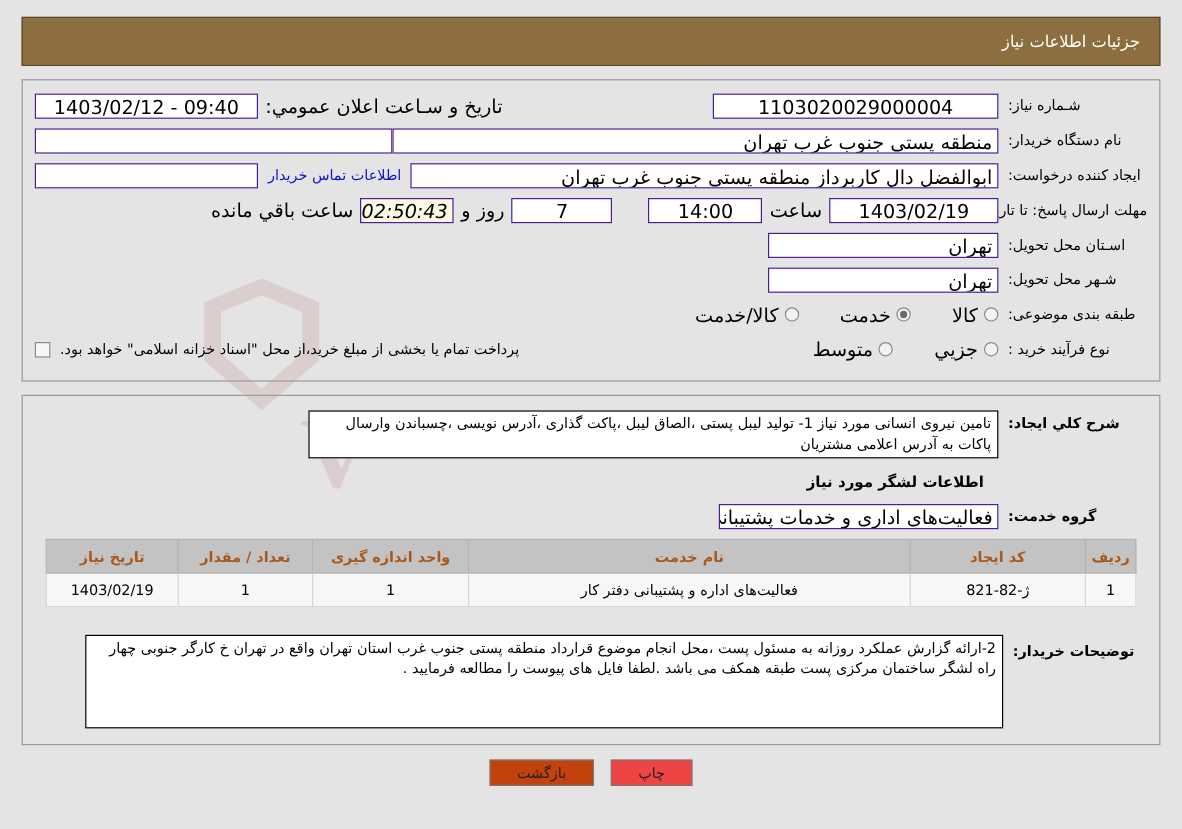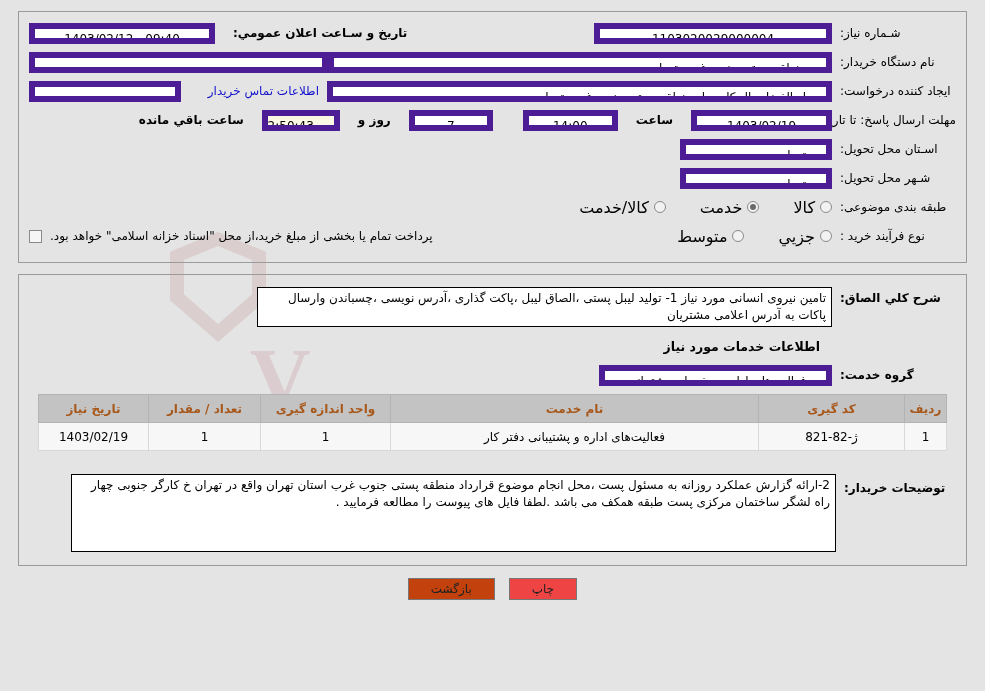--- a/index.html
+++ b/index.html
@@ -84,50 +84,49 @@
   .lbl{
     width:124px;
     text-align:left;
     padding-left:8px;
     font-size:12px;
     white-space:nowrap;
     flex:none;
     box-sizing:border-box;
   }
   .fld{
-    border:6px solid #4c1d95;
+    border:1px solid #4c1d95;
     background:#fff;
     height:21px;
     line-height:21px;
-    padding:0 20px;
-    font-size:12px;
+    padding:0 4px;
+    font-size:16px;
     box-sizing:border-box;
     overflow:hidden;
     white-space:nowrap;
     text-align:right;
   }
   .fld.center{text-align:center;}
   .fld.cream{background:#fbf8e3;}
   .midlbl{
-    font-size:12px;white-space:nowrap;
-    padding:0 18px;
-    font-weight:bold;
+    font-size:16px;white-space:nowrap;
+    padding:0 6px;
   }
   .link{color:#1212cc;font-size:12px;white-space:nowrap;padding:0 8px;}
 
   
   .w-need{width:238px;}
   .w-org{width:518px;}
   .w-creator{width:505px;}
   .w-date{width:141px;}
   .w-time{width:95px;}
   .w-days{width:84px;}
-  .w-count{width:78px;}
+  .w-count{width:78px;font-style:italic;}
   .w-ann{width:186px;}
-  .w-prov{width:152px;}
+  .w-prov{width:192px;}
   .w-empty{width:306px;}
 
   
   .radio{
     display:inline-block;
     width:12px;height:12px;border-radius:50%;
     border:1px solid #8a8a8a;
     background:#f2f2f2;
     vertical-align:middle;
     position:relative;
@@ -208,20 +207,23 @@
 </head>
 <body>
 
 <div class="watermark">
   <div class="wm-shield"></div>
   <div class="wm-v">V</div>
 </div>
 
 <div class="page">
 
+  <div class="titlebar">
+    <span>جزئیات اطلاعات نیاز</span>
+  </div>
 
   <div class="panel">
 
     <div class="frow">
       <span class="lbl">شـماره نیاز:</span>
       <span class="fld center w-need">1103020029000004</span>
       <span style="flex:1"></span>
       <span class="midlbl">تاریخ و سـاعت اعلان عمومي:</span>
       <span class="fld center w-ann">09:40 - 1403/02/12</span>
     </div>
@@ -297,44 +299,44 @@
       <span class="note">پرداخت تمام یا بخشی از مبلغ خرید،از محل "اسناد خزانه اسلامی" خواهد بود.</span>
       <span style="width:8px"></span>
       <span class="chk"></span>
     </div>
 
   </div>
 
   <div class="panel flat" style="padding-top:12px;">
 
     <div class="frow" style="align-items:flex-start;">
-      <span class="lbl" style="padding-top:4px;font-weight:bold;">شرح کلي الصاق:</span>
+      <span class="lbl" style="padding-top:4px;font-weight:bold;">شرح کلي ایجاد:</span>
       <span class="ta" style="width:575px;height:40px;">تامین نیروی انسانی مورد نیاز 1- تولید لیبل پستی ،الصاق لیبل ،پاکت گذاری ،آدرس نویسی ،چسباندن وارسال پاکات به آدرس اعلامی مشتریان</span>
     </div>
 
-    <div class="sectitle" style="margin-right:136px;text-align:right;">اطلاعات خدمات مورد نیاز</div>
+    <div class="sectitle" style="margin-right:136px;text-align:right;">اطلاعات لشگر مورد نیاز</div>
 
     <div class="frow" style="margin-top:8px;">
       <span class="lbl" style="font-weight:bold;">گروه خدمت:</span>
       <span class="fld" style="width:233px;">فعالیت‌های اداری و خدمات پشتیبانی</span>
     </div>
 
     <table class="items">
       <colgroup>
         <col style="width:42px">
           <col style="width:146px">
           <col style="width:368px">
         <col style="width:130px">
           <col style="width:112px">
           <col style="width:110px">
       </colgroup>
       <thead>
         <tr>
           <th>ردیف</th>
-          <th>کد گیری</th>
+          <th>کد ایجاد</th>
           <th>نام خدمت</th>
           <th>واحد اندازه گیری</th>
           <th>تعداد / مقدار</th>
           <th>تاریخ نیاز</th>
         </tr>
       </thead>
       <tbody>
         <tr>
           <td>1</td>
           <td>ژ-82-821</td>

